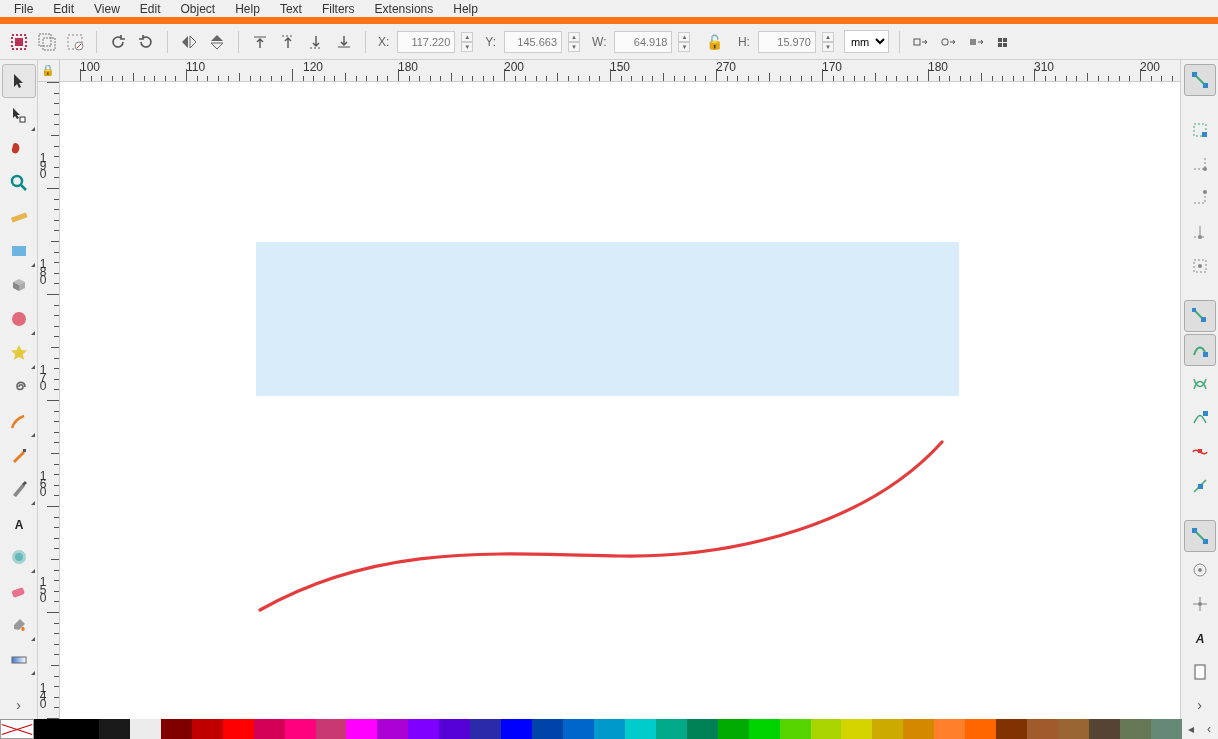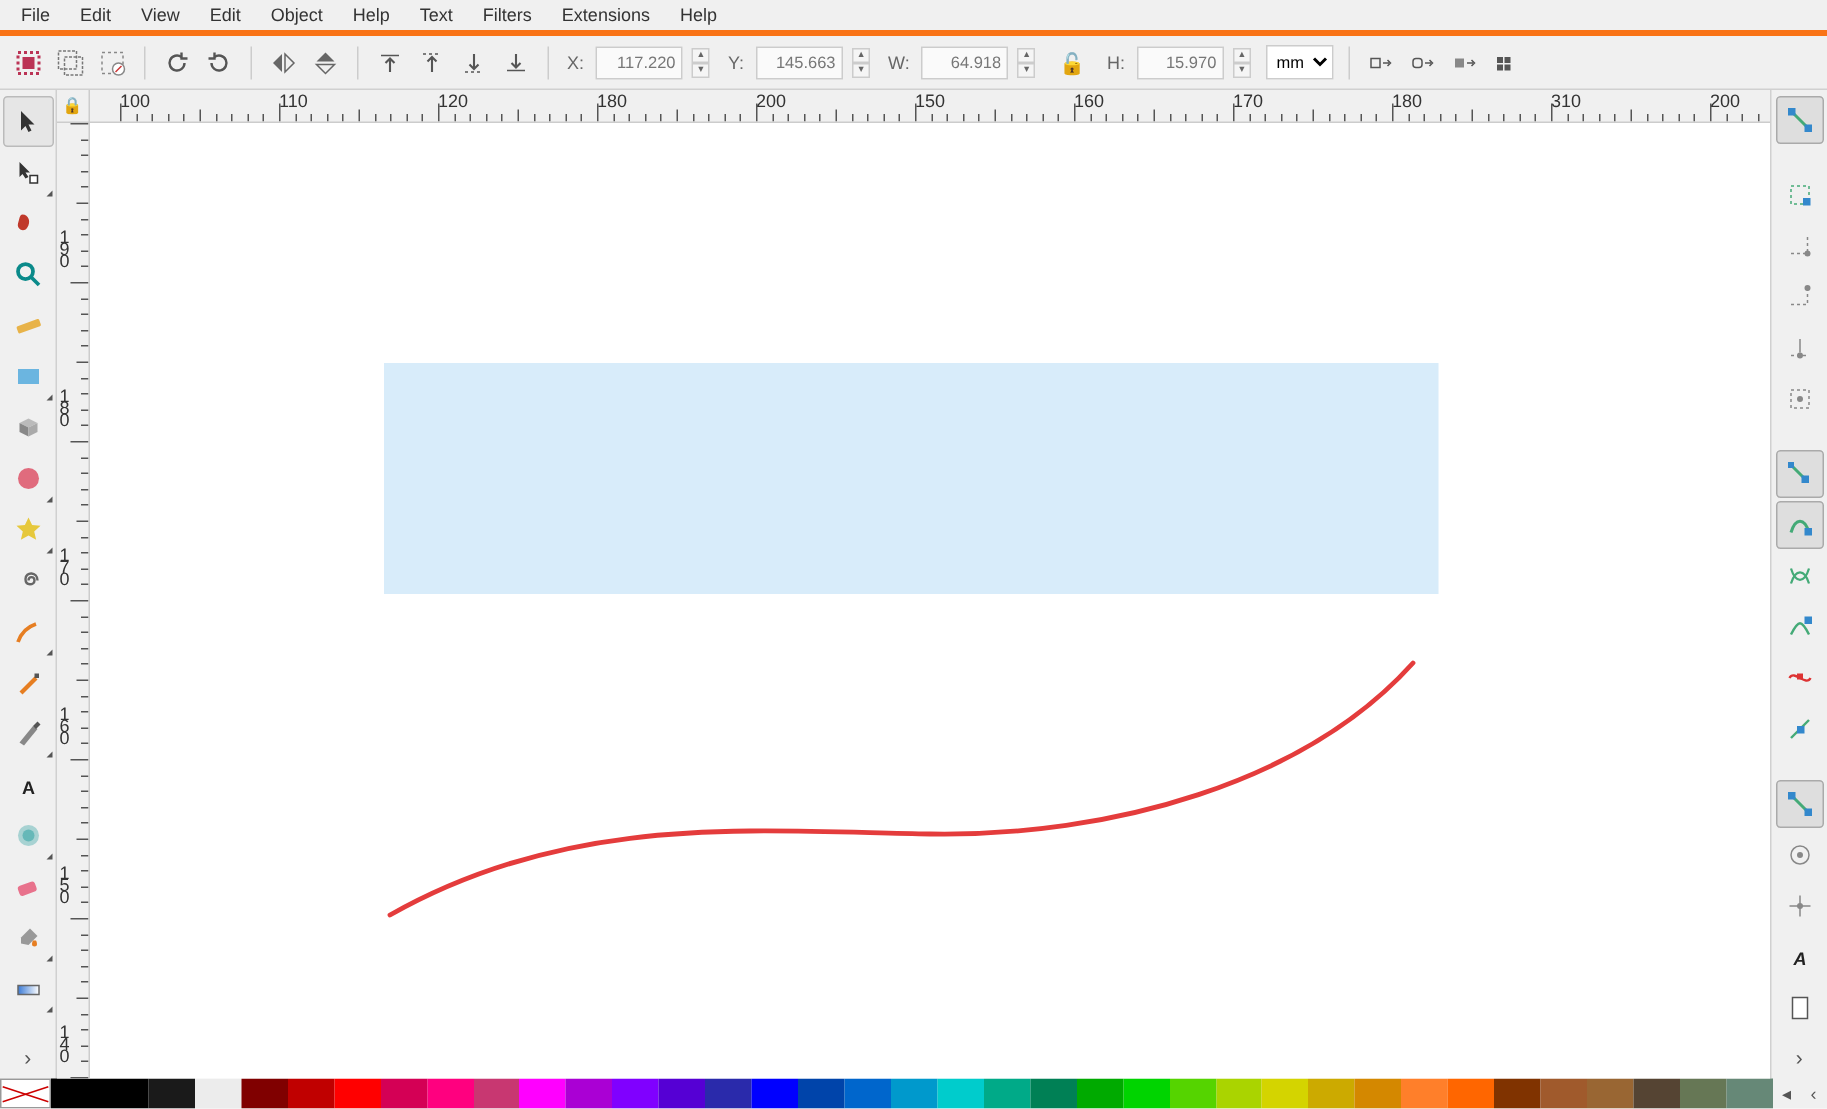--- a/index.html
+++ b/index.html
@@ -1,19 +1,19 @@
 <!DOCTYPE html>
 <html><head>
 <meta charset="utf-8">
 <style>
   * { box-sizing: border-box; margin: 0; padding: 0; font-family: sans-serif; font-size: 12px; }
   body { width: 1218px; height: 739px; overflow: hidden; background: #f0f0f0; display: flex; flex-direction: column; }
   
   
-  .menubar { height: 24px; background: #f0f0f0; display: flex; align-items: center; padding: 0 4px; border-bottom: 4px solid #f97316; }
+  .menubar { height: 24px; background: #f0f0f0; display: flex; align-items: center; padding: 0 4px; border-bottom: 7px solid #f97316; }
   .menubar span { padding: 4px 10px; color: #333; cursor: default; }
 
   
   .optsbar { height: 36px; background: #f0f0f0; display: flex; align-items: center; padding: 0 8px; gap: 6px; border-bottom: 1px solid #d0d0d0; }
   .optbtn { width: 22px; height: 22px; display:flex; align-items:center; justify-content:center; border-radius:2px; }
   .sep { width:1px; height:22px; background:#ccc; margin:0 4px; }
   .coord-label { color:#666; font-size:12px; padding:0 2px;}
   .coord-input { width:58px; height:22px; border:1px solid #ccc; background:#fafafa; color:#777; text-align:right; padding:0 4px; font-size:11px;}
   .spinners { display:flex; flex-direction:column; margin-right:4px;}
   .spin { width:12px; height:10px; border:1px solid #ccc; background:#f5f5f5; font-size:7px; line-height:8px; text-align:center; color:#666;}
@@ -355,21 +355,21 @@
           <div class="ruler-h-tick" style="left: 126px; height: 12px;"></div>
           <div class="ruler-h-tick" style="left: 136.6px; height: 5px;"></div>
           <div class="ruler-h-tick" style="left: 147.2px; height: 5px;"></div>
           <div class="ruler-h-tick" style="left: 157.8px; height: 5px;"></div>
           <div class="ruler-h-tick" style="left: 168.4px; height: 5px;"></div>
           <div class="ruler-h-tick" style="left: 179px; height: 8px;"></div>
           <div class="ruler-h-tick" style="left: 189.6px; height: 5px;"></div>
           <div class="ruler-h-tick" style="left: 200.2px; height: 5px;"></div>
           <div class="ruler-h-tick" style="left: 210.8px; height: 5px;"></div>
           <div class="ruler-h-tick" style="left: 221.4px; height: 5px;"></div>
-          <div class="ruler-h-label" style="left: 232px;">120</div>
+          <div class="ruler-h-label" style="left: 243px;">120</div>
           <div class="ruler-h-tick" style="left: 232px; height: 12px;"></div>
           <div class="ruler-h-tick" style="left: 242.6px; height: 5px;"></div>
           <div class="ruler-h-tick" style="left: 253.2px; height: 5px;"></div>
           <div class="ruler-h-tick" style="left: 263.8px; height: 5px;"></div>
           <div class="ruler-h-tick" style="left: 274.4px; height: 5px;"></div>
           <div class="ruler-h-tick" style="left: 285px; height: 8px;"></div>
           <div class="ruler-h-tick" style="left: 295.6px; height: 5px;"></div>
           <div class="ruler-h-tick" style="left: 306.2px; height: 5px;"></div>
           <div class="ruler-h-tick" style="left: 316.8px; height: 5px;"></div>
           <div class="ruler-h-tick" style="left: 327.4px; height: 5px;"></div>
@@ -399,21 +399,21 @@
           <div class="ruler-h-tick" style="left: 550px; height: 12px;"></div>
           <div class="ruler-h-tick" style="left: 560.6px; height: 5px;"></div>
           <div class="ruler-h-tick" style="left: 571.2px; height: 5px;"></div>
           <div class="ruler-h-tick" style="left: 581.8px; height: 5px;"></div>
           <div class="ruler-h-tick" style="left: 592.4px; height: 5px;"></div>
           <div class="ruler-h-tick" style="left: 603px; height: 8px;"></div>
           <div class="ruler-h-tick" style="left: 613.6px; height: 5px;"></div>
           <div class="ruler-h-tick" style="left: 624.2px; height: 5px;"></div>
           <div class="ruler-h-tick" style="left: 634.8px; height: 5px;"></div>
           <div class="ruler-h-tick" style="left: 645.4px; height: 5px;"></div>
-          <div class="ruler-h-label" style="left: 656px;">160</div>
+          <div class="ruler-h-label" style="left: 656px;">270</div>
           <div class="ruler-h-tick" style="left: 656px; height: 12px;"></div>
           <div class="ruler-h-tick" style="left: 666.6px; height: 5px;"></div>
           <div class="ruler-h-tick" style="left: 677.2px; height: 5px;"></div>
           <div class="ruler-h-tick" style="left: 687.8px; height: 5px;"></div>
           <div class="ruler-h-tick" style="left: 698.4px; height: 5px;"></div>
           <div class="ruler-h-tick" style="left: 709px; height: 8px;"></div>
           <div class="ruler-h-tick" style="left: 719.6px; height: 5px;"></div>
           <div class="ruler-h-tick" style="left: 730.2px; height: 5px;"></div>
           <div class="ruler-h-tick" style="left: 740.8px; height: 5px;"></div>
           <div class="ruler-h-tick" style="left: 751.4px; height: 5px;"></div>

